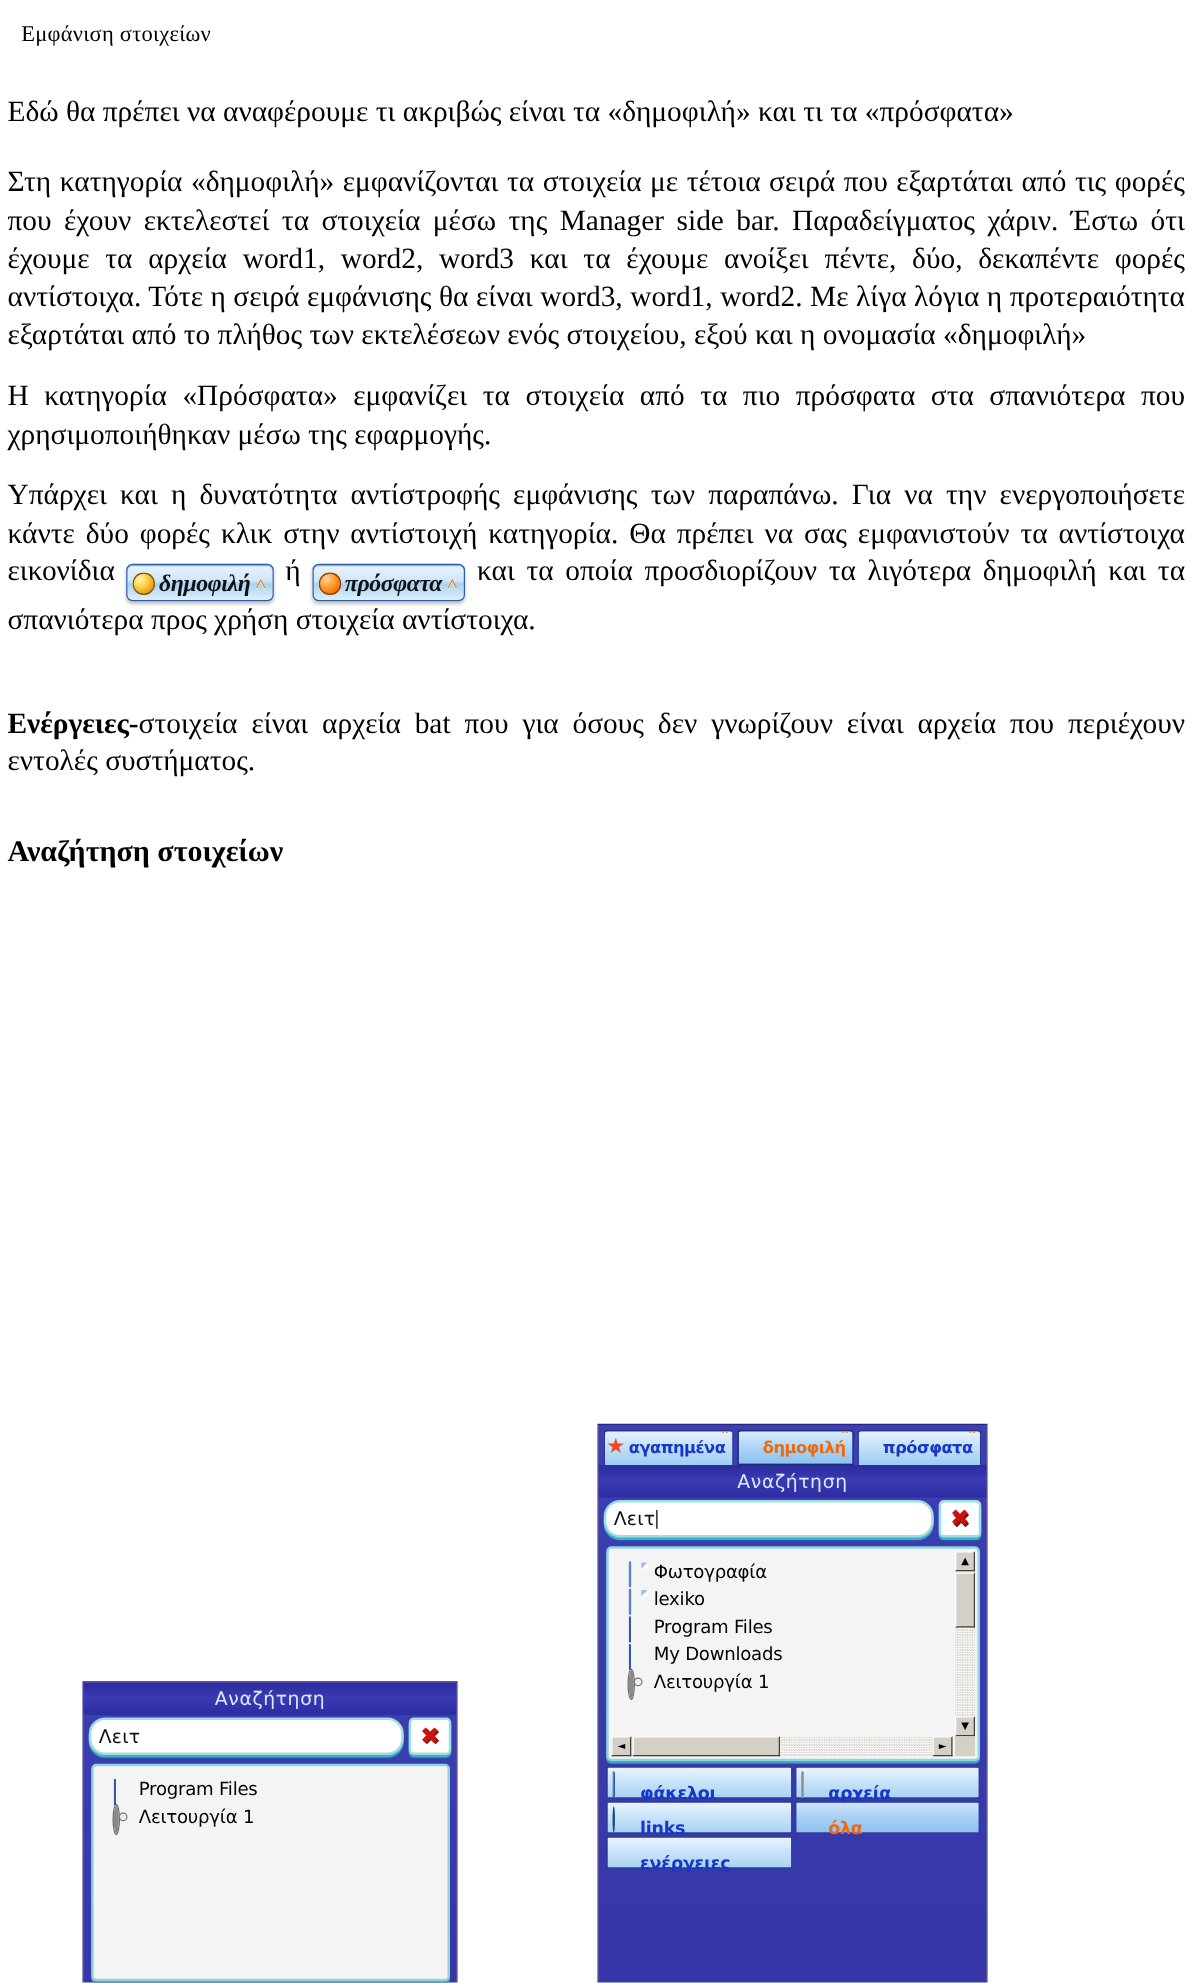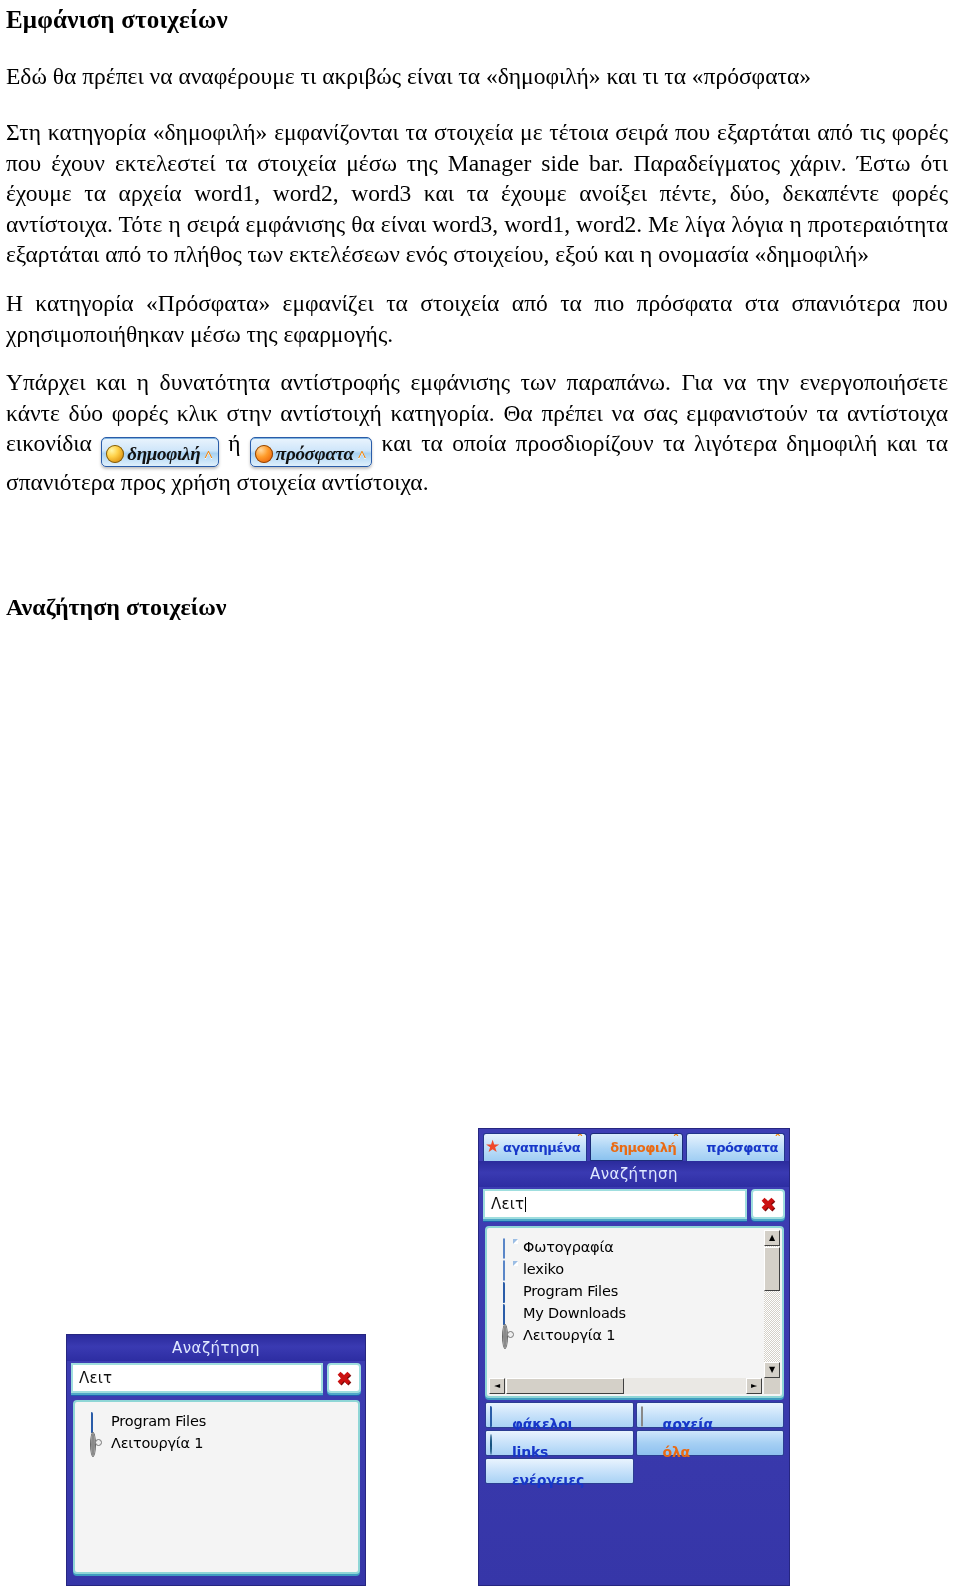--- a/index.html
+++ b/index.html
@@ -5,22 +5,22 @@
   html,body{margin:0;padding:0;}
   body{
     width:960px;height:1586px;background:#ffffff;
     font-family:"Liberation Serif","DejaVu Serif",serif;
     color:#000;overflow:hidden;position:relative;
   }
   .page{position:relative;width:960px;height:1586px;padding:0;box-sizing:border-box;}
 
   h1.doc-h{
     font-family:"Liberation Serif","DejaVu Serif",serif;
-    font-weight:bold;font-size:25px;line-height:1.15;
-    margin:0;padding:6px 0 0 6px;letter-spacing:.2px;
+    font-weight:normal;font-size:18px;line-height:1.15;
+    margin:11px;padding:6px 0 0 6px;letter-spacing:.2px;
   }
   h2.doc-h{
     font-family:"Liberation Serif","DejaVu Serif",serif;
     font-weight:bold;font-size:24px;line-height:1.15;
     margin:0;padding:0 0 0 6px;
   }
   p.para{
     font-size:23.5px;line-height:1.30;margin:0;padding:0 12px 0 6px;
     text-align:justify;text-justify:inter-word;
   }
@@ -112,21 +112,21 @@
   .app-title{
     height:26px;line-height:26px;text-align:center;
     color:#dfe8ff;font-size:15px;letter-spacing:.5px;
     background:linear-gradient(to bottom,#2b2b9c 0%,#3a3ab2 45%,#2d2da2 100%);
     font-family:"DejaVu Sans","Liberation Sans",sans-serif;
   }
   
   .search-row{display:flex;align-items:flex-start;padding:2px 4px 3px 4px;gap:4px;}
   .search-box{
     flex:1 1 auto;height:30px;box-sizing:border-box;
-    background:#ffffff;border:2px solid #9fdede;border-radius:0;
+    background:#ffffff;border:2px solid #9fdede;border-radius:13px;
     box-shadow:0 2px 0 #4fa8c8, 0 3px 0 #1d5fb0;
     display:flex;align-items:center;padding:0 6px;
   }
   .search-val{
     font-size:15px;color:#111;font-family:"DejaVu Sans","Liberation Sans",sans-serif;
     letter-spacing:.2px;
   }
   .caret-bar{display:inline-block;width:1px;height:15px;background:#000;margin-left:1px;}
   .clear-btn{
     flex:0 0 34px;width:34px;height:30px;box-sizing:border-box;
@@ -267,20 +267,21 @@
   <p class="para"><span>Υπάρχει και η δυνατότητα αντίστροφής εμφάνισης των παραπάνω. Για να την ενεργοποιήσετε κάντε δύο φορές κλικ στην αντίστοιχή κατηγορία. Θα πρέπει να σας εμφανιστούν τα αντίστοιχα εικονίδια</span>
     <span class="pill"><span class="ball pop"></span><span class="ptxt">δημοφιλή</span><span class="chev">˄</span></span>
     <span>ή</span>
     <span class="pill"><span class="ball rec"></span><span class="ptxt">πρόσφατα</span><span class="chev">˄</span></span>
     <span>και τα οποία προσδιορίζουν τα λιγότερα δημοφιλή και τα σπανιότερα προς χρήση στοιχεία αντίστοιχα.</span>
   </p>
   <div class="spacer-l"></div>
 
   <div class="spacer-l"></div>
 
+  <p class="para"><b>Ενέργειες-</b><span>στοιχεία είναι αρχεία bat που για όσους δεν γνωρίζουν είναι αρχεία που περιέχουν εντολές συστήματος.</span></p>
   <div class="spacer-l"></div>
   <div class="spacer-m"></div>
 
   <h2 class="doc-h">Αναζήτηση στοιχείων</h2>
   <div class="spacer-l"></div>
 
   <div class="spacer-l"></div>
   <div class="spacer-l"></div>
 
 

